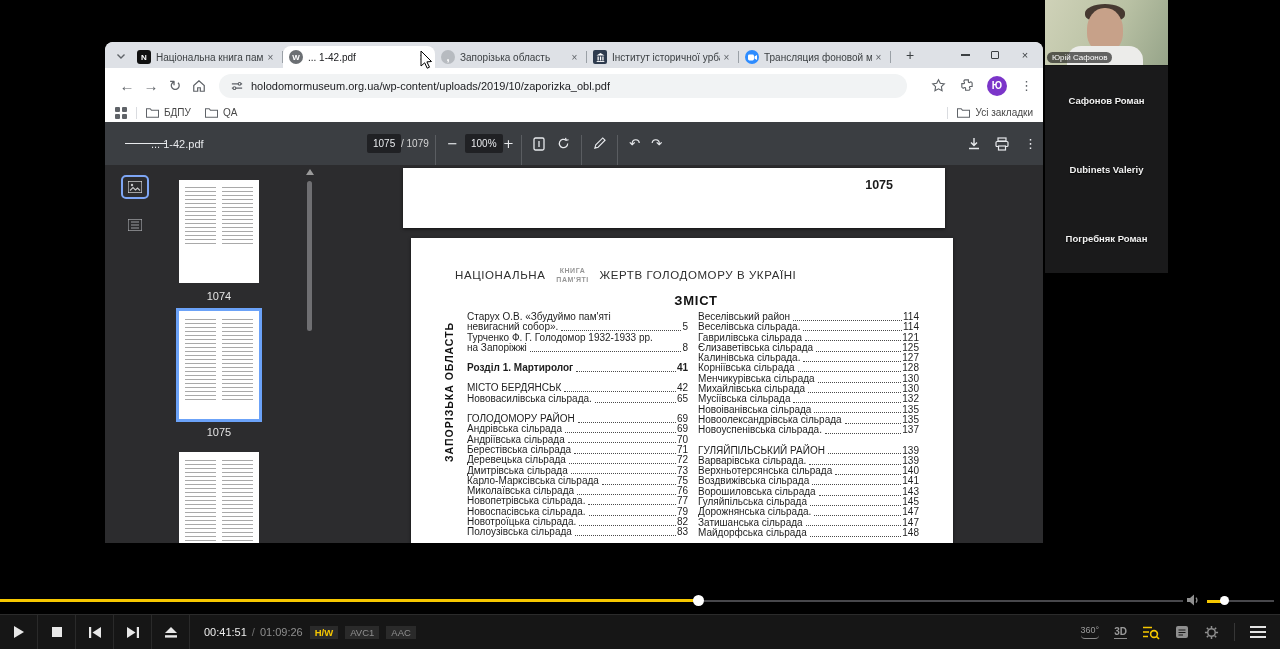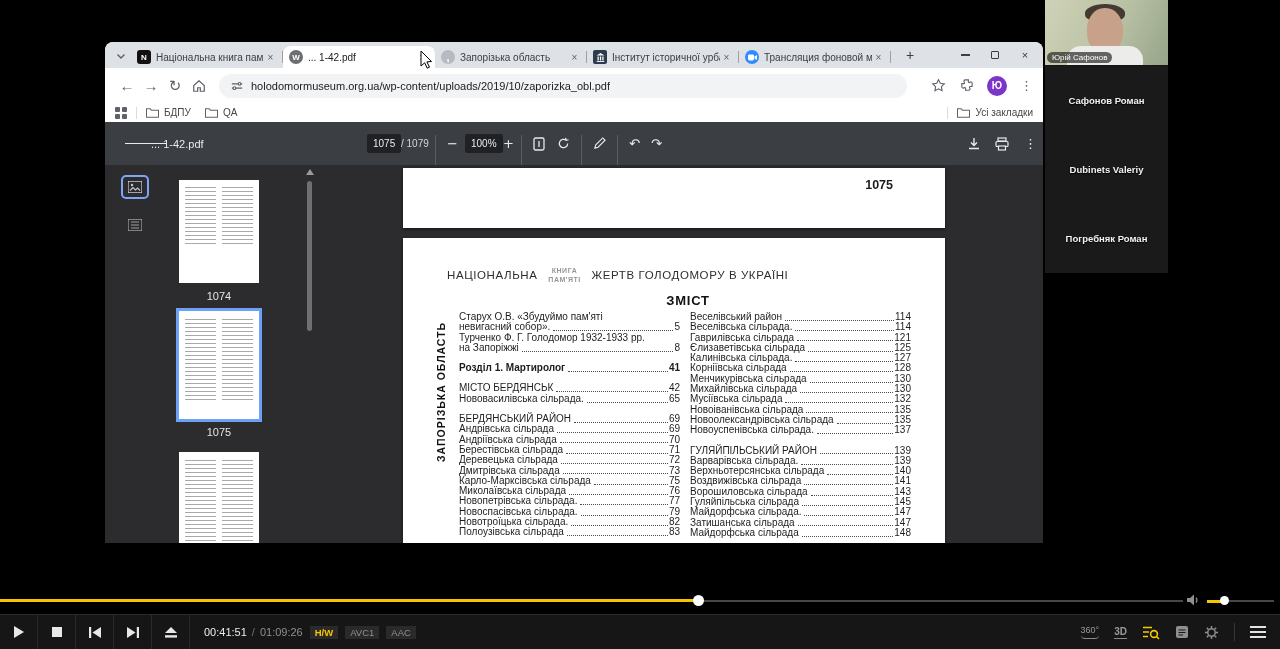--- a/index.html
+++ b/index.html
@@ -63,21 +63,21 @@
   .thumb.short .lines{height:55%;}
   .thumb.sel{outline:3px solid #6ba2f8;}
   .thumblabel{position:absolute;left:44px;width:140px;text-align:center;font-size:11px;color:#e4e4e4;}
   #sidescroll{position:absolute;left:202px;top:2px;width:5px;height:374px;}
   #sidescroll .sthumb{position:absolute;left:0;top:14px;width:5px;height:150px;background:#6f6f72;border-radius:3px;}
   #sidescroll .sarr{position:absolute;left:-1px;top:2px;width:0;height:0;border-left:4px solid transparent;border-right:4px solid transparent;border-bottom:6px solid #9a9a9a;}
 
   .page{position:absolute;left:298px;width:542px;background:#fff;box-shadow:0 1px 3px rgba(0,0,0,.6);}
   #pageprev{top:3px;height:60px;}
   #pagenum-prev{position:absolute;right:52px;top:10px;font-weight:bold;font-size:12.5px;color:#1b1b1b;}
-  #pagecur{top:73px;height:305px;overflow:hidden;}
+  #pagecur{top:73px;height:305px;overflow:hidden;margin-left:8px;}
   #doc-titlerow{position:absolute;left:44px;top:26px;display:flex;align-items:center;gap:7px;color:#2f2f2f;}
   .doctitle{font-size:11.5px;letter-spacing:.6px;font-weight:500;white-space:nowrap;}
   #doclogo{width:40px;height:21px;text-align:center;color:#969696;font-weight:bold;line-height:9px;padding-top:2px;}
   #doclogo div{font-size:7px;letter-spacing:.5px;transform:scaleY(1.1);}
   #toc-heading{position:absolute;left:0;top:55px;width:100%;text-align:center;padding-left:28px;font-weight:bold;font-size:13px;letter-spacing:.8px;color:#111;}
   #region-vert{position:absolute;left:32px;top:52px;height:172px;writing-mode:vertical-rl;transform:rotate(180deg);font-weight:bold;font-size:10.5px;letter-spacing:1px;color:#111;white-space:nowrap;}
   #cols{position:absolute;left:56px;top:74px;right:34px;display:flex;gap:10px;}
   .col{flex:1;min-width:0;}
   .tocrow{display:flex;align-items:flex-end;font-size:10px;line-height:10.3px;color:#1d1d1d;white-space:nowrap;}
   .tocrow .dots{flex:1;border-bottom:1.2px dotted #4a4a4a;margin:0 1px 1.5px 3px;min-width:6px;}
@@ -380,21 +380,21 @@
                 <span class="toctext">МІСТО БЕРДЯНСЬК</span>
                 <span class="dots"></span>
                 <span class="pg">42</span>
               </div>
               <div class="tocrow">
                 <span class="toctext">Нововасилівська сільрада.</span>
                 <span class="dots"></span>
                 <span class="pg">65</span>
               </div>
               <div class="tocrow g">
-                <span class="toctext">БЕРДЯНСЬКИЙ РАЙОН</span>
+                <span class="toctext">ГОЛОДОМОРУ РАЙОН</span>
                 <span class="dots"></span>
                 <span class="pg">69</span>
               </div>
               <div class="tocrow">
                 <span class="toctext">Андрівська сільрада</span>
                 <span class="dots"></span>
                 <span class="pg">69</span>
               </div>
               <div class="tocrow">
                 <span class="toctext">Андріївська сільрада</span>
@@ -532,21 +532,21 @@
                 <span class="toctext">Ворошиловська сільрада</span>
                 <span class="dots"></span>
                 <span class="pg">143</span>
               </div>
               <div class="tocrow">
                 <span class="toctext">Гуляйпільська сільрада</span>
                 <span class="dots"></span>
                 <span class="pg">145</span>
               </div>
               <div class="tocrow">
-                <span class="toctext">Майдорфська сільрада.</span>
+                <span class="toctext">Дорожнянська сільрада.</span>
                 <span class="dots"></span>
                 <span class="pg">147</span>
               </div>
               <div class="tocrow">
                 <span class="toctext">Затишанська сільрада</span>
                 <span class="dots"></span>
                 <span class="pg">147</span>
               </div>
               <div class="tocrow">
                 <span class="toctext">Майдорфська сільрада</span>

